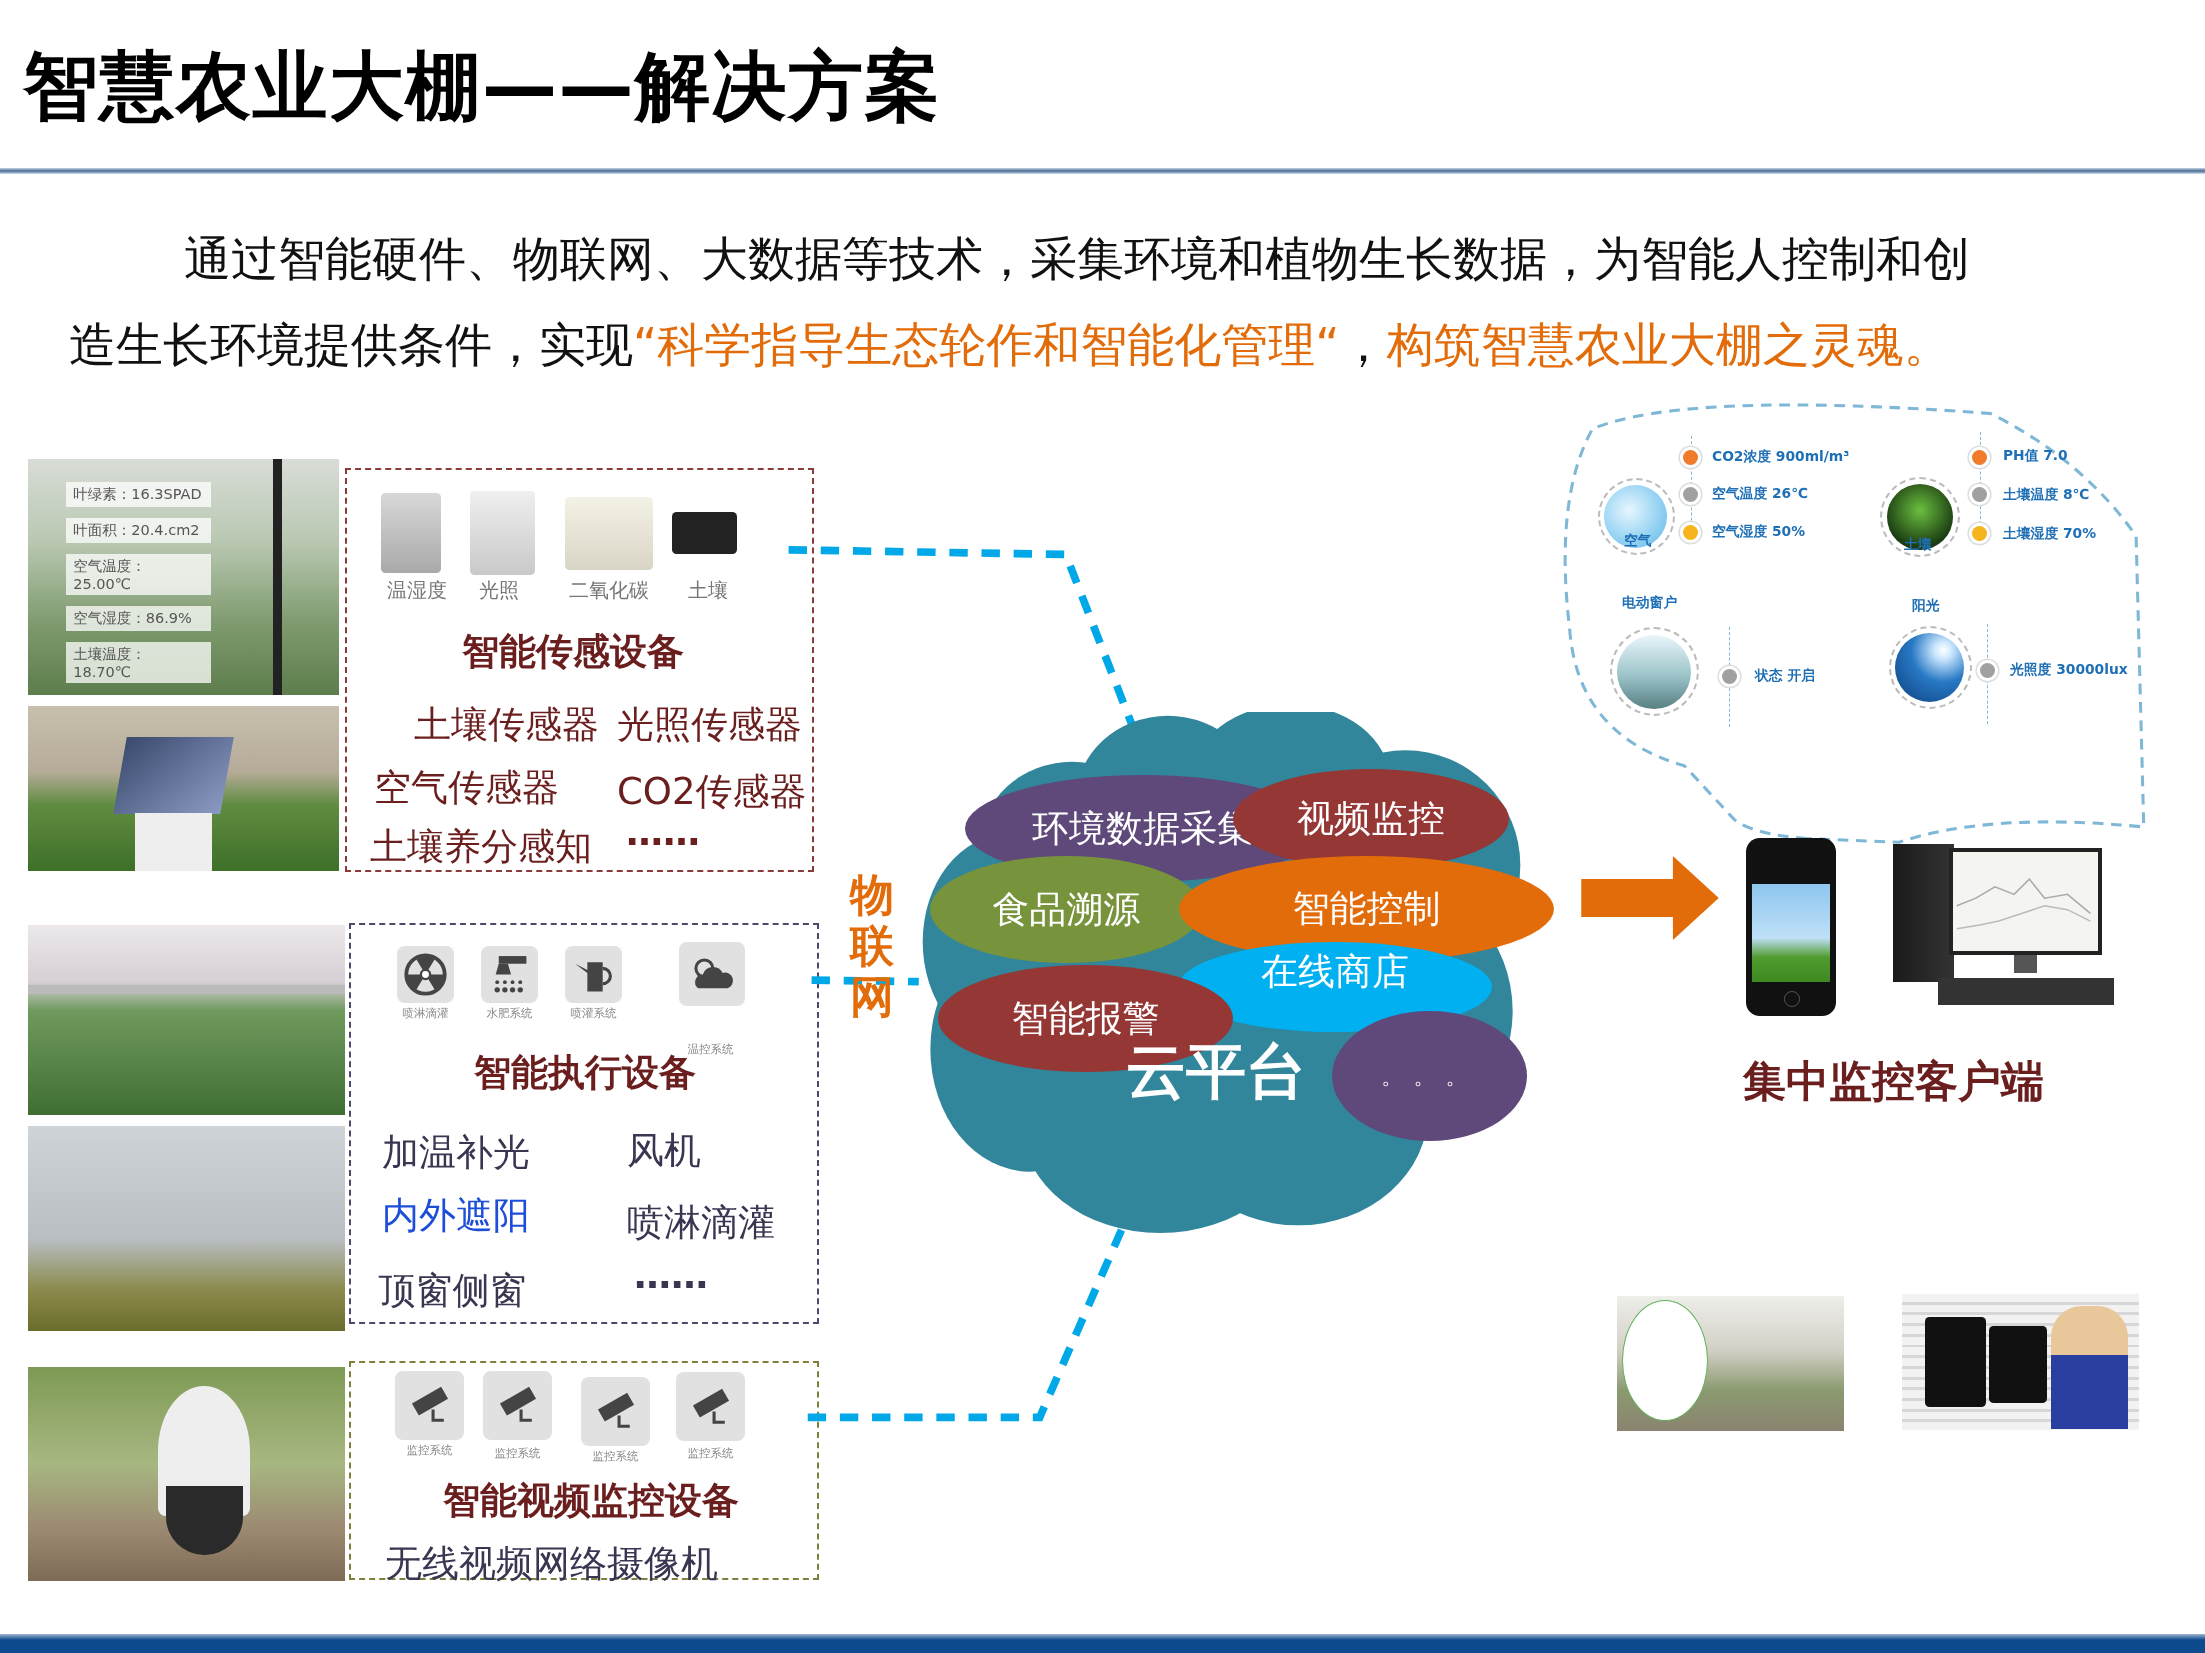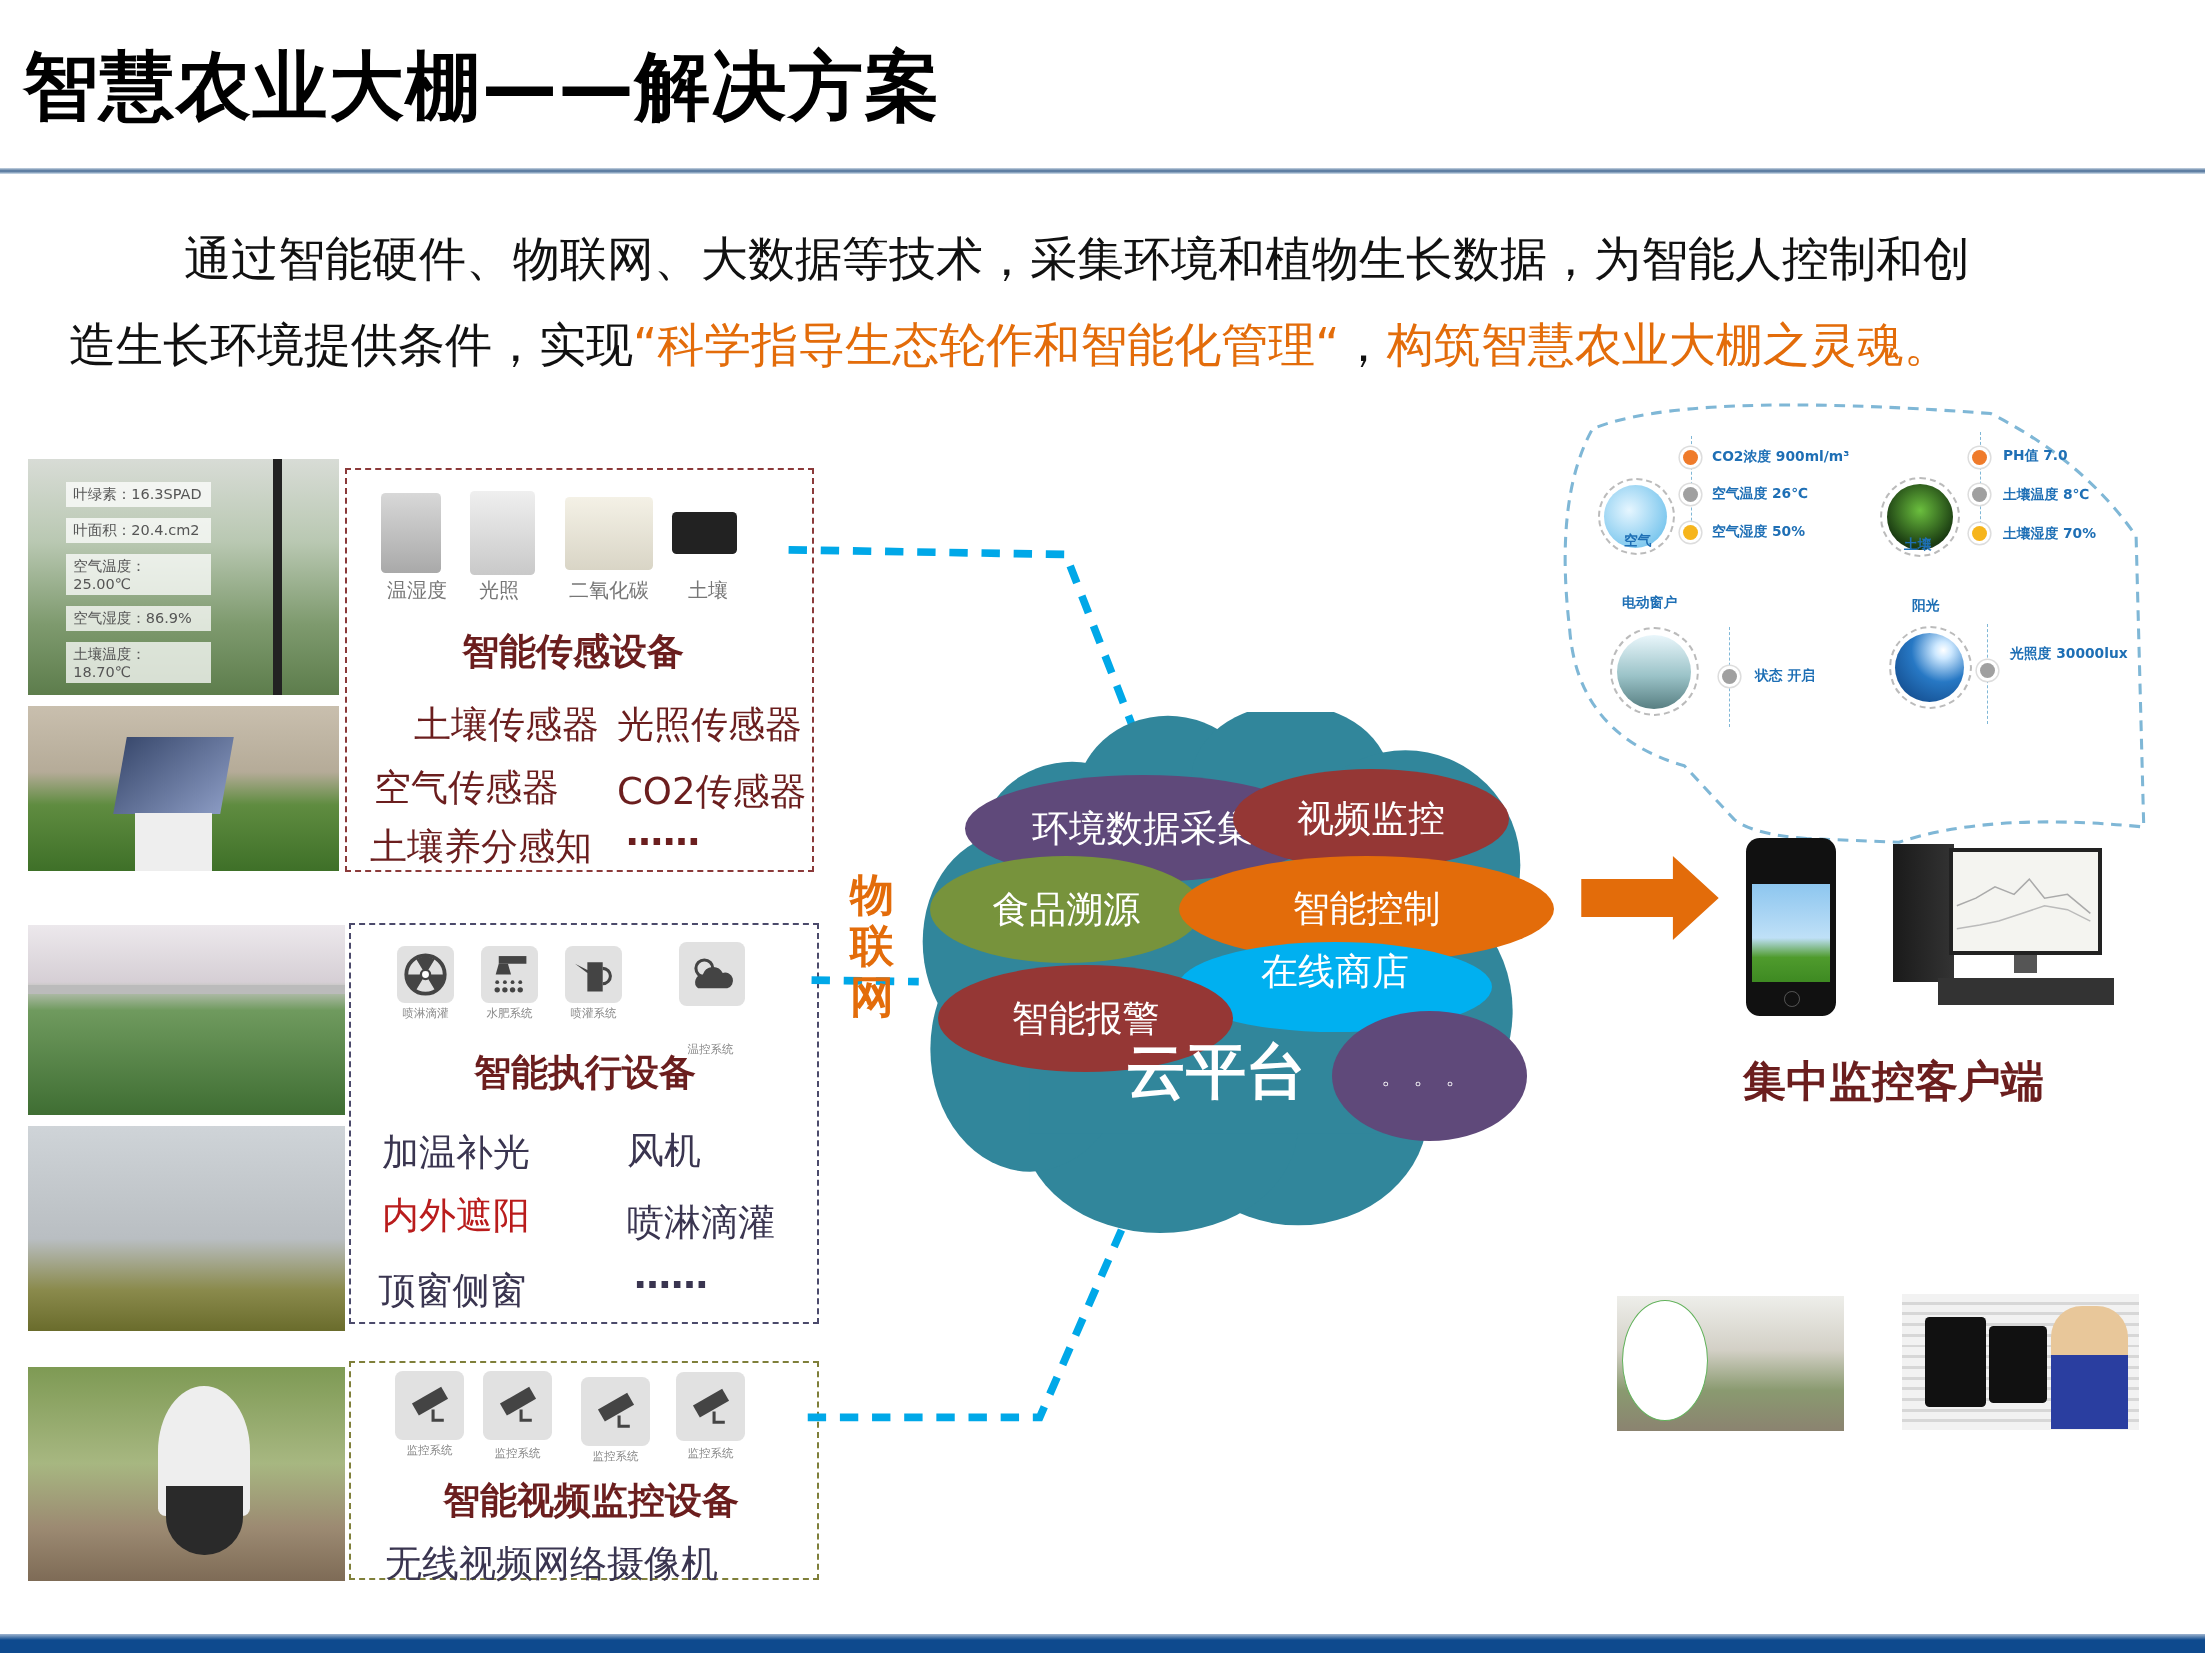--- a/index.html
+++ b/index.html
@@ -110,21 +110,21 @@
         <path d="M12 46 a10 10 0 0 1 6-18 a14 14 0 0 1 26-2 a10 10 0 0 1 6 20 z" fill="#444"></path>
       </svg>
     </div>
   <div class="icon-lbl" style="left:40px;top:81px;">喷淋滴灌</div>
   <div class="icon-lbl" style="left:124px;top:81px;">水肥系统</div>
   <div class="icon-lbl" style="left:208px;top:81px;">喷灌系统</div>
   <div class="icon-lbl" style="left:325px;top:86px;margin-top:31px;">温控系统</div>
   <div class="box-title" style="left:123px;top:123px;">智能执行设备</div>
   <div class="item" style="left:31px;top:203px;color:#3a3550;">加温补光</div>
   <div class="item" style="left:276px;top:201px;color:#3a3550;">风机</div>
-  <div class="item" style="left:31px;top:266px;color:#b91c1c;">内外遮阳</div>
+  <div class="item" style="left:31px;top:266px;color:#1d4ed8;">内外遮阳</div>
   <div class="item" style="left:276px;top:273px;color:#3a3550;text-align:center;">喷淋滴灌</div>
   <div class="item" style="left:27.6px;top:341px;color:#3a3550;">顶窗侧窗</div>
   <div class="item" style="left:283px;top:329px;color:#3a3550;font-weight:bold;">……</div>
 </div>
 
 <div class="photo" style="left:27.6px;top:1367px;width:317px;height:214px;background:linear-gradient(180deg,#7e9a54 0%,#a7b781 45%,#9c8a72 75%,#7e6b56 100%);">
   <div style="position:absolute;left:130px;top:19px;width:92px;height:130px;background:#eee;border-radius:50% 50% 7.7px 7.7px;"></div>
   <div style="position:absolute;left:138px;top:119px;width:77px;height:69px;background:#2a2a2a;border-radius:0 0 38px 38px;"></div>
 </div>
 
@@ -236,21 +236,21 @@
   <div style="position:absolute;left:47px;top:222px;width:74px;height:74px;border-radius:50%;background:linear-gradient(#e9f6fb,#9bc3c8 55%,#587f82);"></div>
   <div style="position:absolute;left:159px;top:214px;width:0;height:100px;border-left:1.5px dashed #7fb7d6;"></div>
   <div class="dot" style="left:152px;top:256px;background:#a0a0a0;"></div>
   <div class="card-text" style="left:185px;top:254px;">状态  开启</div>
 
   <div class="card-text" style="left:342px;top:184px;">阳光</div>
   <div class="circ" style="left:319px;top:213px;width:83px;height:83px;"></div>
   <div style="position:absolute;left:325px;top:220px;width:69px;height:69px;border-radius:50%;background:radial-gradient(circle at 70% 25%,#fff 0,#cde8ff 12%,#2778c4 45%,#0d3e7c);"></div>
   <div style="position:absolute;left:417px;top:211px;width:0;height:100px;border-left:1.5px dashed #7fb7d6;"></div>
   <div class="dot" style="left:410px;top:250px;background:#a0a0a0;"></div>
-  <div class="card-text" style="left:440px;top:232px;">光照度  30000lux</div>
+  <div class="card-text" style="left:440px;top:248px;">光照度  30000lux</div>
 </div>
 
 <div class="abs" style="left:1746px;top:838px;width:90px;height:178px;background:#111;border-radius:13.8px;">
   <div style="position:absolute;left:6.1px;top:46px;width:78px;height:98px;background:linear-gradient(#8dc6ef 0%,#bfe0f7 55%,#4f9b2d 75%,#3e8a22);"></div>
   <div style="position:absolute;left:38px;top:153px;width:13.8px;height:13.8px;border:1.5px solid #555;border-radius:50%;"></div>
 </div>
 <div class="abs" style="left:1893px;top:844px;width:61px;height:138px;background:linear-gradient(90deg,#1a1a1a,#333);"></div>
 <div class="abs" style="left:1949px;top:848px;width:175px;height:159px;">
   <div style="position:absolute;left:0;top:0;width:153px;height:107px;background:#222;padding:3.8px;box-sizing:border-box;">
     <div style="width:100%;height:100%;background:#f4f4f0;">

